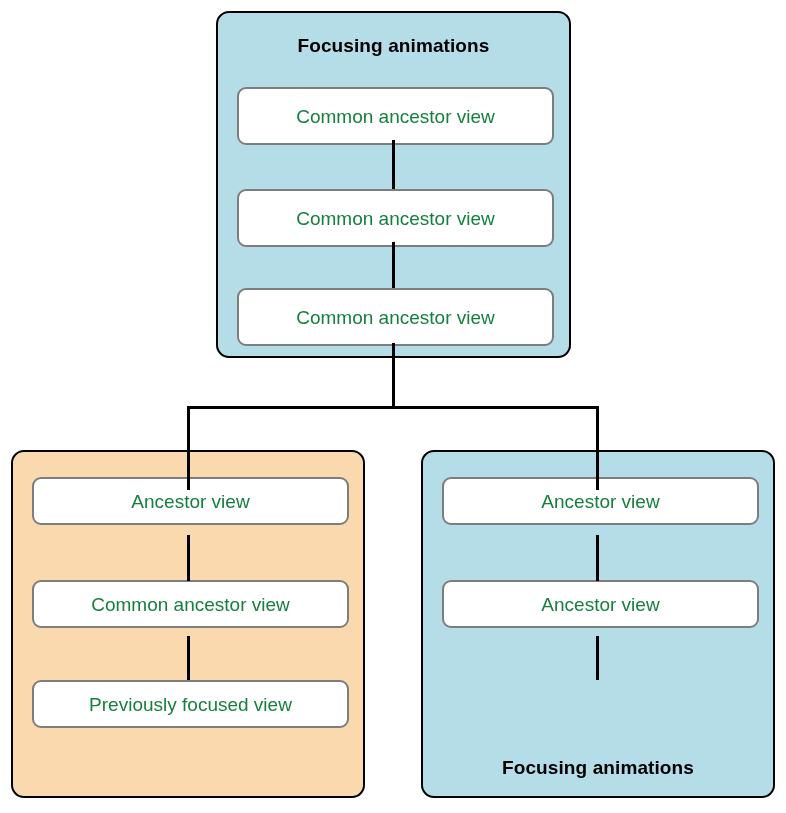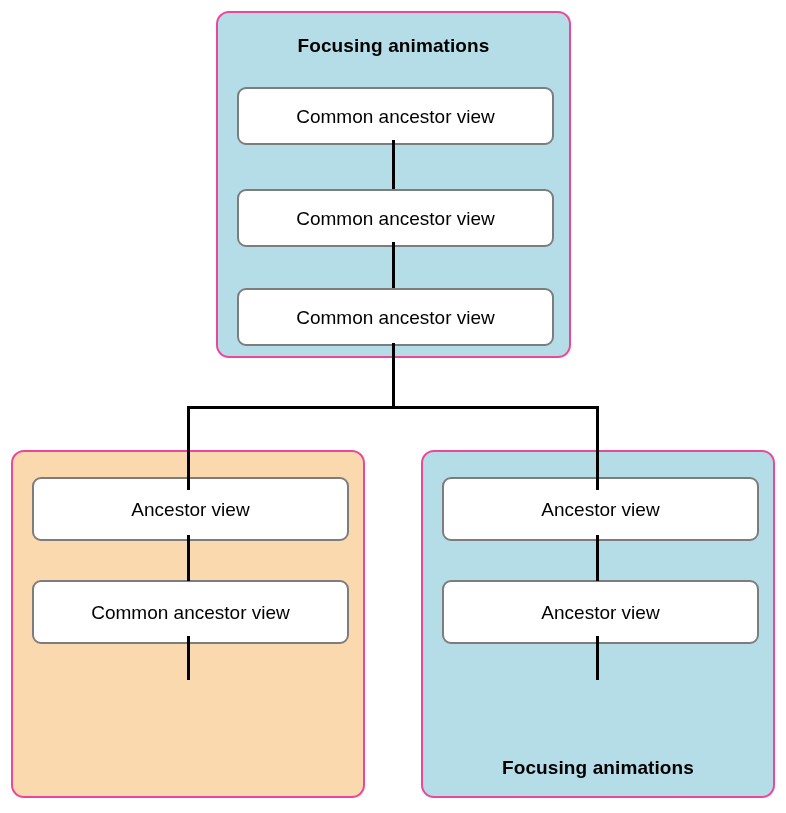--- a/index.html
+++ b/index.html
@@ -20,21 +20,21 @@
     left: 0;
     top: 0;
     width: 786px;
     height: 813px;
   }
 
   
   .group {
     position: absolute;
     box-sizing: border-box;
-    border: 2px solid #ec4899;
+    border: 2px solid #000000;
     border-radius: 13px;
     z-index: 3;
   }
 
   .group-title {
     position: absolute;
     left: 0;
     right: 0;
     text-align: center;
     font-size: 19px;
@@ -78,40 +78,40 @@
     background: #ffffff;
     border: 2px solid #7d7d7d;
     border-radius: 9px;
     display: flex;
     align-items: center;
     justify-content: center;
     z-index: 6;
   }
   .node-label {
     font-size: 19px;
-    color: #000000;
+    color: #15803d;
     white-space: nowrap;
     line-height: 1;
   }
 
   
   #group-top .node {
     left: 19px;
     width: 317px;
     height: 58px;
   }
   #node-top-0 { top: 74px; }
   #node-top-1 { top: 176px; }
   #node-top-2 { top: 275px; }
 
   
   .group-bottom .node {
     left: 19px;
     width: 317px;
-    height: 64px;
+    height: 48px;
   }
   .node-b0 { top: 25px; }
   .node-b1 { top: 128px; }
   .node-b2 { top: 228px; }
 
   
   .vline {
     position: absolute;
     width: 3px;
     background: #000000;
@@ -178,20 +178,23 @@
   </div>
 
   <div class="group group-bottom" id="group-unfocus" style="background:#fad9ae;">
 
     <div class="node node-b0">
       <span class="node-label">Ancestor view</span>
     </div>
     <div class="node node-b1">
       <span class="node-label">Common ancestor view</span>
     </div>
+    <div class="node node-b2">
+      <span class="node-label">Previously focused view</span>
+    </div>
 
   </div>
 
   <div class="group group-bottom" id="group-focus" style="background:#b5dde8;">
 
     <div class="node node-b0">
       <span class="node-label">Ancestor view</span>
     </div>
     <div class="node node-b1">
       <span class="node-label">Ancestor view</span>

